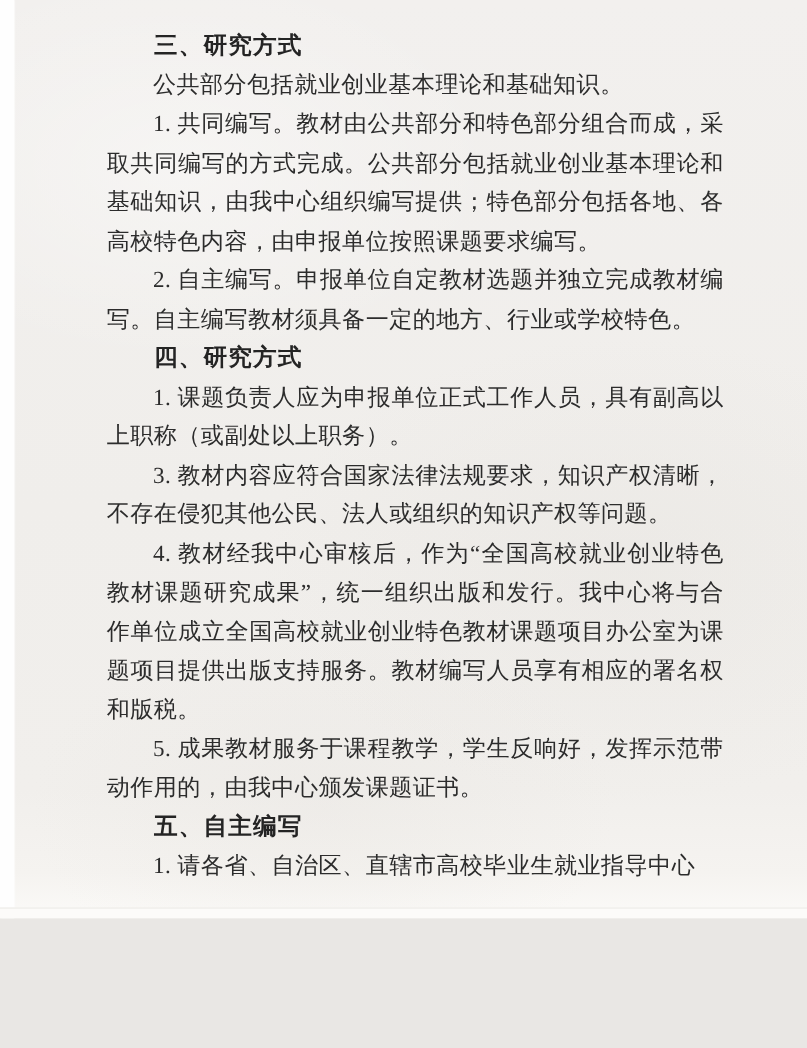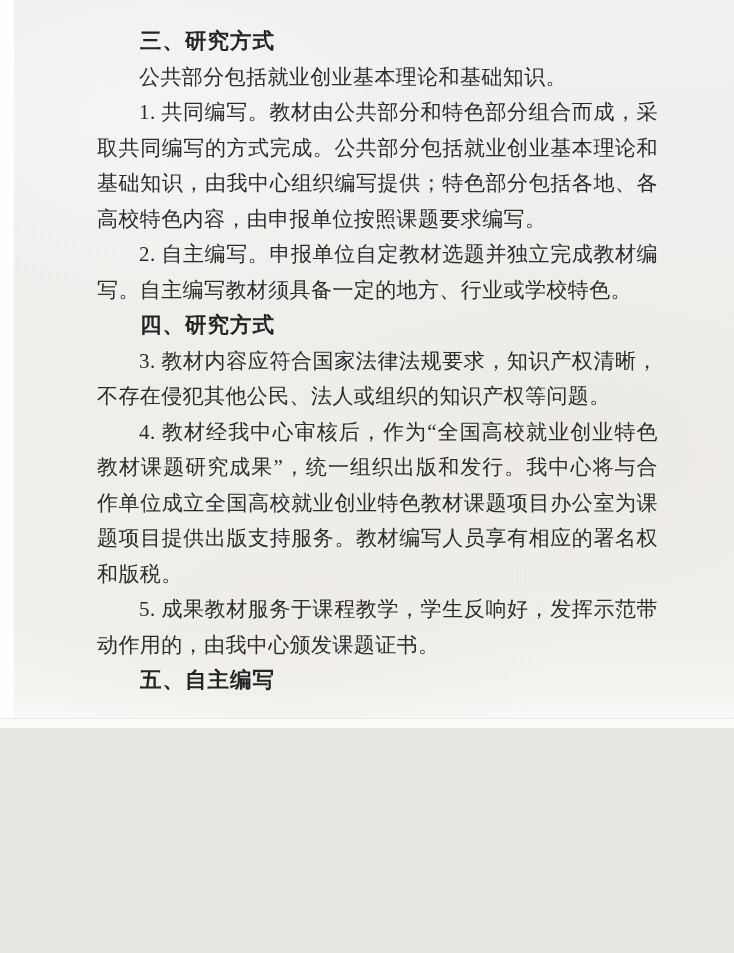--- a/index.html
+++ b/index.html
@@ -3,21 +3,21 @@
 <meta charset="utf-8">
 <style>
   html, body {
     margin: 0;
     padding: 0;
     background: #e9e7e4;
   }
   .page {
     position: relative;
     width: 734px;
-    height: 728px;
+    height: 835px;
     overflow: hidden;
     background: linear-gradient(180deg, #f2f0ee 0%, #f0eeeb 55%, #f1efec 86%, #f5f3f0 95%, #fbfaf8 100%);
     font-family: "Liberation Serif", "DejaVu Serif", serif;
     color: #2c2c2c;
   }
   
   .page::before {
     content: "";
     position: absolute;
     inset: 0;
@@ -91,24 +91,26 @@
 <div class="page">
 
   <div class="scan-edge-left"></div>
 
   <div class="content">
     <p class="heading">三、研究方式</p>
     <p>公共部分包括就业创业基本理论和基础知识。</p>
     <p>1. 共同编写。教材由公共部分和特色部分组合而成，采取共同编写的方式完成。公共部分包括就业创业基本理论和基础知识，由我中心组织编写提供；特色部分包括各地、各高校特色内容，由申报单位按照课题要求编写。</p>
     <p>2. 自主编写。申报单位自定教材选题并独立完成教材编写。自主编写教材须具备一定的地方、行业或学校特色。</p>
     <p class="heading">四、研究方式</p>
+    <p>1. 课题负责人应为申报单位正式工作人员，具有副高以上职称（或副处以上职务）。</p>
     <p>3. 教材内容应符合国家法律法规要求，知识产权清晰，不存在侵犯其他公民、法人或组织的知识产权等问题。</p>
     <p>4. 教材经我中心审核后，作为“全国高校就业创业特色教材课题研究成果”，统一组织出版和发行。我中心将与合作单位成立全国高校就业创业特色教材课题项目办公室为课题项目提供出版支持服务。教材编写人员享有相应的署名权和版税。</p>
     <p>5. 成果教材服务于课程教学，学生反响好，发挥示范带动作用的，由我中心颁发课题证书。</p>
     <p class="heading">五、自主编写</p>
+    <p>1. 请各省、自治区、直辖市高校毕业生就业指导中心</p>
   </div>
 
   <div class="scan-dot"></div>
 
   <div class="page-number">2</div>
 
   <div class="scan-edge-bottom"></div>
 
 </div>
 

